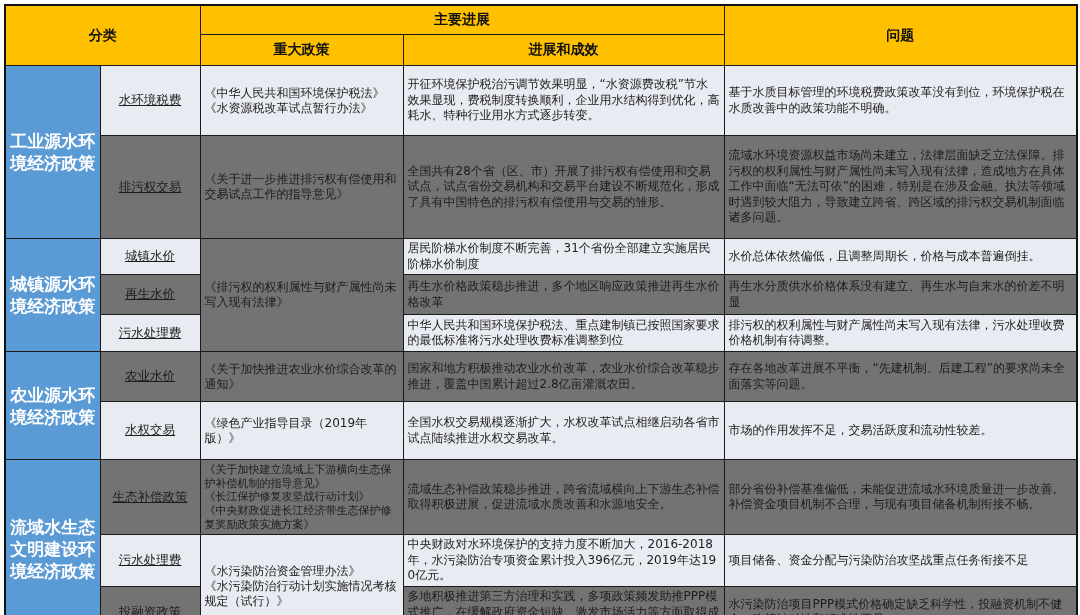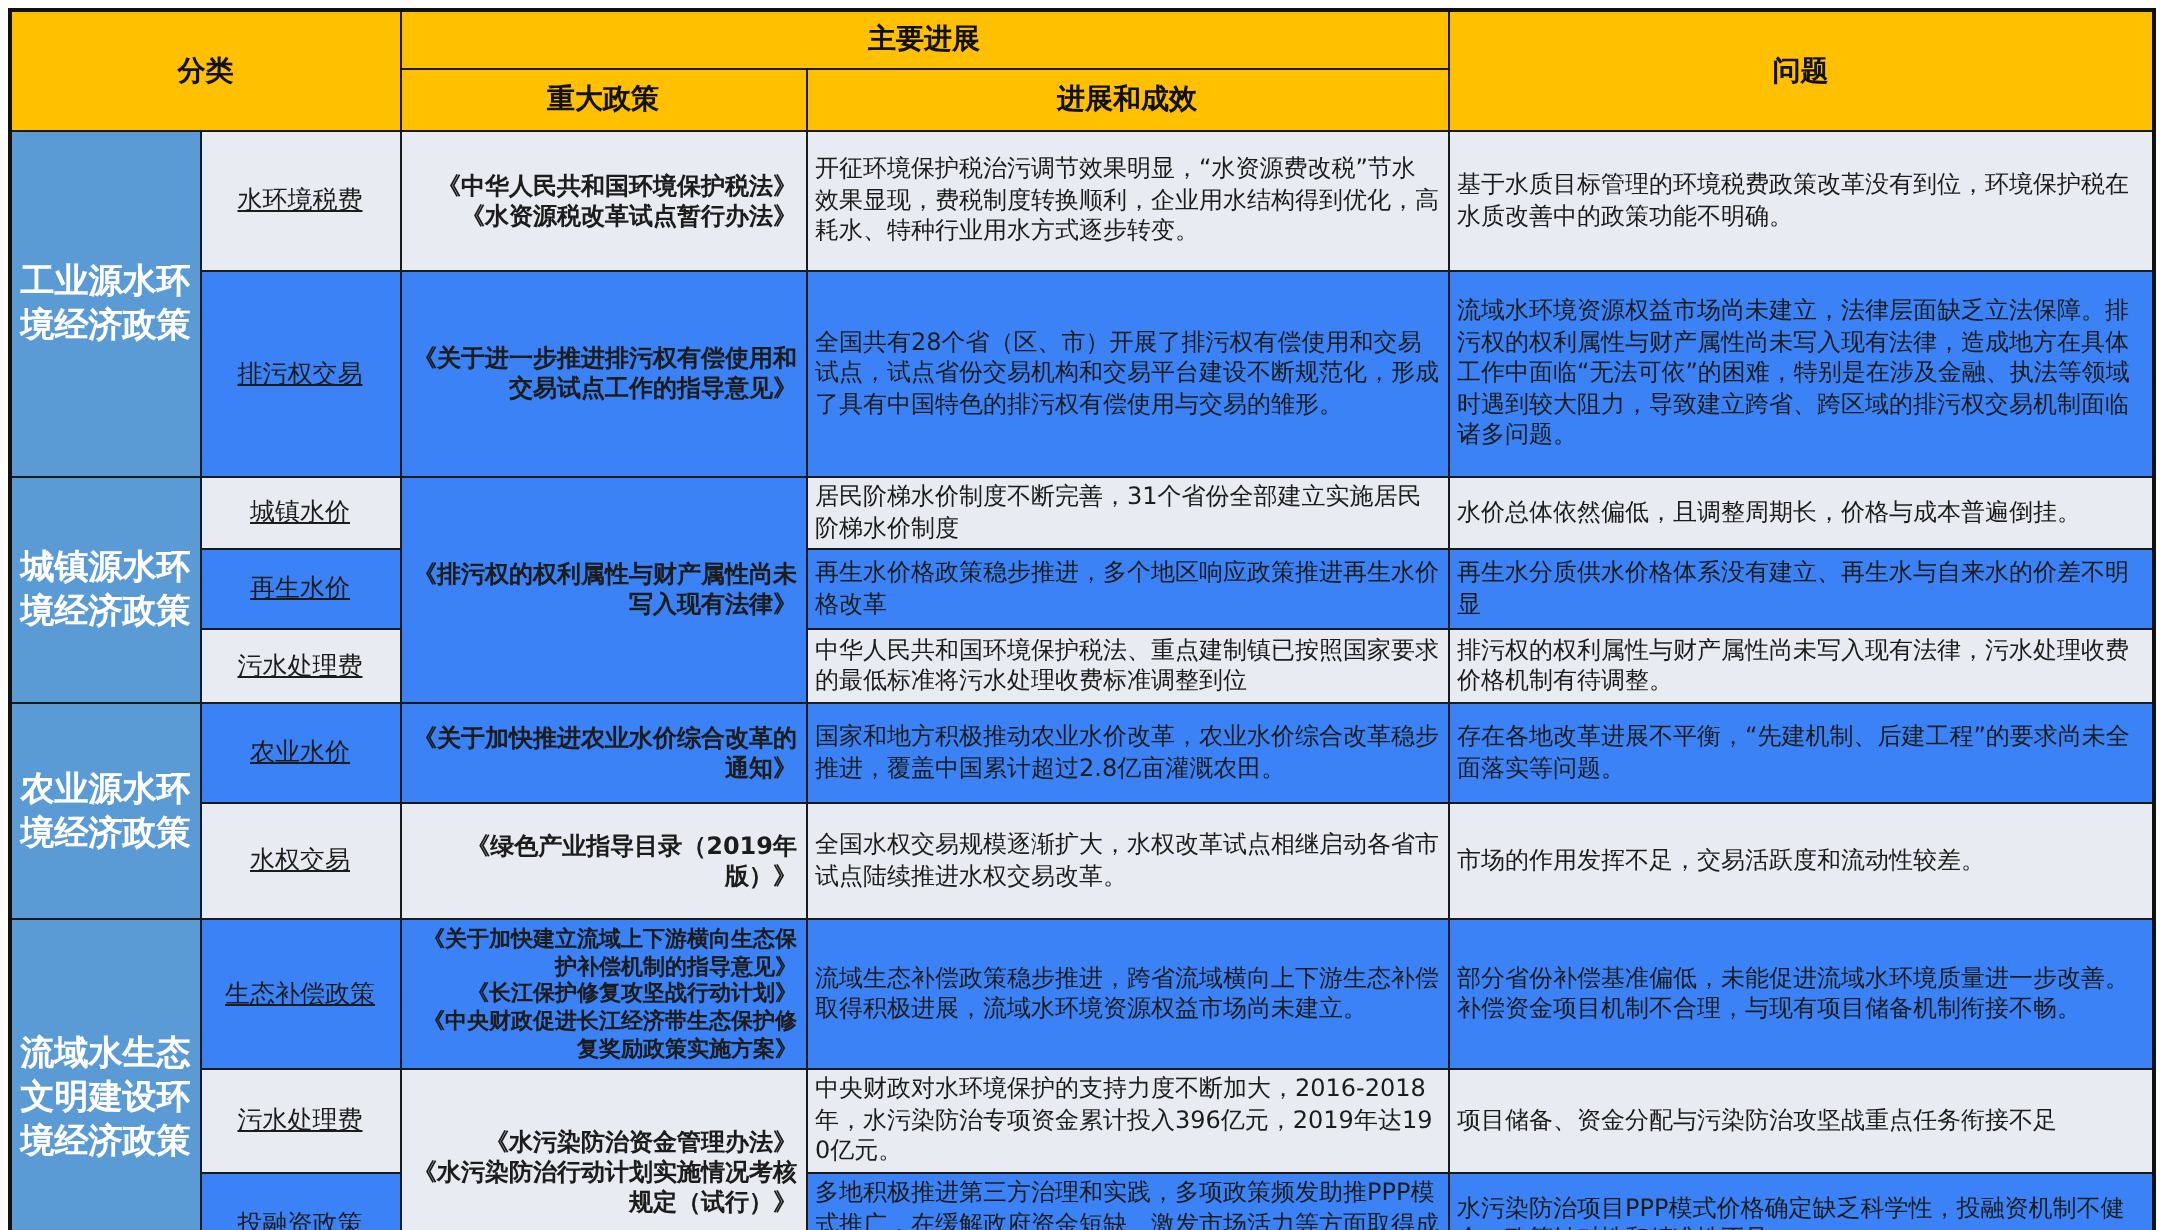--- a/index.html
+++ b/index.html
@@ -11,26 +11,26 @@
        word-break:break-all;overflow:hidden;}
   
   th{background:#FFC000;color:#111;font-weight:bold;font-size:14px;text-align:center;padding:2px;}
   tr.hdr1 th{height:24px;}
   tr.hdr2 th{height:26px;}
   
   td.cat{background:#5B9BD5;color:#fff;font-weight:bold;font-size:17px;
        text-align:center;line-height:1.3;}
   
   td.sub{font-size:12.5px;text-align:center;text-decoration:underline;}
-  td.pol{font-size:12px;text-align:right;white-space:pre-line;line-height:1.25;font-weight:bold;}
+  td.pol{font-size:12px;text-align:left;white-space:pre-line;line-height:1.25;}
   
   td.prg,td.prb{font-size:12px;text-align:left;line-height:1.3;}
   
   .a{background:#E9EBF2;}
-  .b{background:#3b82f6;margin-left:40px;}
+  .b{background:#737373;margin-left:40px;}
 </style>
 </head>
 <body>
 
 <table class="policy-table">
   <colgroup>
     <col style="width:95px">
       <col style="width:100px">
       <col style="width:203px">
     <col style="width:321px">
@@ -94,21 +94,21 @@
     <td class="prg a">全国水权交易规模逐渐扩大，水权改革试点相继启动各省市试点陆续推进水权交易改革。</td>
     <td class="prb a">市场的作用发挥不足，交易活跃度和流动性较差。</td>
   </tr>
 
   <tr style="height:75px">
     <td class="cat" rowspan="3">流域水生态文明建设环境经济政策</td>
     <td class="sub b">生态补偿政策</td>
     <td class="pol b" style="font-size:11px">《关于加快建立流域上下游横向生态保护补偿机制的指导意见》
 《长江保护修复攻坚战行动计划》
 《中央财政促进长江经济带生态保护修复奖励政策实施方案》</td>
-    <td class="prg b">流域生态补偿政策稳步推进，跨省流域横向上下游生态补偿取得积极进展，流域水环境资源权益市场尚未建立。</td>
+    <td class="prg b">流域生态补偿政策稳步推进，跨省流域横向上下游生态补偿取得积极进展，促进流域水质改善和水源地安全。</td>
     <td class="prb b">部分省份补偿基准偏低，未能促进流域水环境质量进一步改善。补偿资金项目机制不合理，与现有项目储备机制衔接不畅。</td>
   </tr>
   <tr style="height:50px">
     <td class="sub a">污水处理费</td>
     <td class="pol a" rowspan="2">《水污染防治资金管理办法》
 《水污染防治行动计划实施情况考核规定（试行）》</td>
     <td class="prg a">中央财政对水环境保护的支持力度不断加大，2016-2018年，水污染防治专项资金累计投入396亿元，2019年达190亿元。</td>
     <td class="prb a">项目储备、资金分配与污染防治攻坚战重点任务衔接不足</td>
   </tr>
   <tr style="height:48px">

